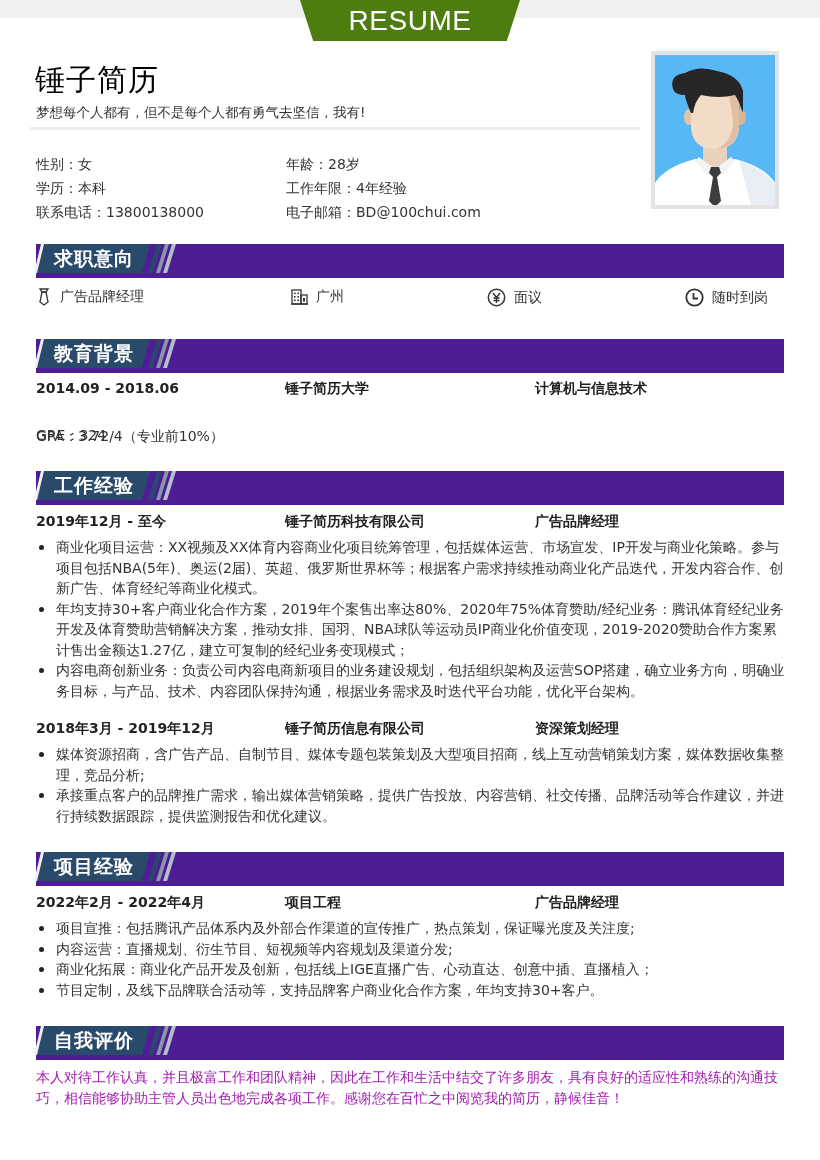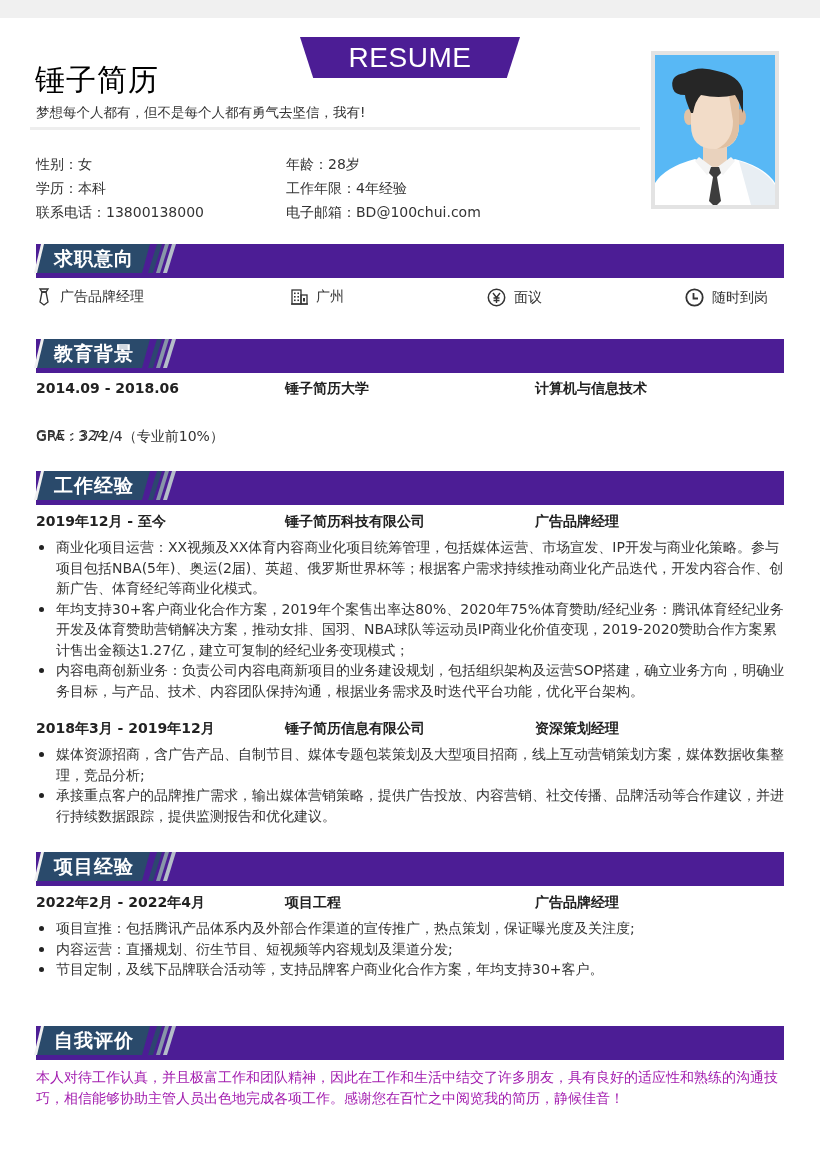--- a/index.html
+++ b/index.html
@@ -1,22 +1,22 @@
 <!DOCTYPE html>
 <html><head>
 <meta charset="utf-8">
 <style>
   * { box-sizing: border-box; margin: 0; padding: 0; }
   html, body { width: 820px; height: 1160px; background: #ffffff; overflow: hidden; }
   body { font-family: "DejaVu Sans", "Liberation Sans", sans-serif; color: #333; position: relative; font-size: 13.5px; }
 
   .top-band { position: absolute; left: 0; top: 0; width: 820px; height: 18px; background: #f0f0f0; }
-  .resume-tab { position: absolute; left: 300px; top: 0; width: 220px; height: 41px; background: #4c1d95;
+  .resume-tab { position: absolute; left: 300px; top: 0; width: 220px; height: 41px; background: #4d7c0f;
     clip-path: polygon(0 0, 100% 0, 94% 100%, 6% 100%); display: flex; align-items: center; justify-content: center;
-    color: #fff; font-family: "Liberation Sans", sans-serif; font-size: 28px; letter-spacing: 0.5px; margin-top: 37px; }
+    color: #fff; font-family: "Liberation Sans", sans-serif; font-size: 28px; letter-spacing: 0.5px; }
 
   .name { position: absolute; left: 35px; top: 60px; font-size: 30px; color: #000000; font-weight: normal; letter-spacing: 1px; }
   .motto { position: absolute; left: 36px; top: 104px; font-size: 13.5px; color: #333; }
   .header-rule { position: absolute; left: 30px; top: 127px; width: 610px; height: 3px; background: #eeeeee; }
 
   .photo-frame { position: absolute; left: 651px; top: 51px; width: 128px; height: 158px; background: #e3e3e3; padding: 4px; }
   .photo { width: 120px; height: 150px; background: #58b8f5; position: relative; overflow: hidden; }
   .photo svg { position: absolute; left: 0; top: 0; }
 
   .info { position: absolute; font-size: 14px; color: #333; margin-top: 12px; }
@@ -194,20 +194,21 @@
 </div>
 
 <div class="row3" style="top:894px;">
   <span class="c1">2022年2月 - 2022年4月</span>
   <span class="c2">项目工程</span>
   <span class="c3">广告品牌经理</span>
 </div>
 <ul class="bullets" style="top:918px;">
   <li>项目宣推：包括腾讯产品体系内及外部合作渠道的宣传推广，热点策划，保证曝光度及关注度;</li>
   <li>内容运营：直播规划、衍生节目、短视频等内容规划及渠道分发;</li>
+  <li>商业化拓展：商业化产品开发及创新，包括线上IGE直播广告、心动直达、创意中插、直播植入；</li>
   <li>节目定制，及线下品牌联合活动等，支持品牌客户商业化合作方案，年均支持30+客户。</li>
 </ul>
 
 <div class="sec-header" style="top:1026px;">
   <div class="sec-tab"></div>
   <div class="sec-stripe-a"></div>
   <div class="sec-stripe1"></div>
   <div class="sec-stripe2"></div>
   <div class="sec-stripe3"></div>
   <div class="sec-title">自我评价</div>

